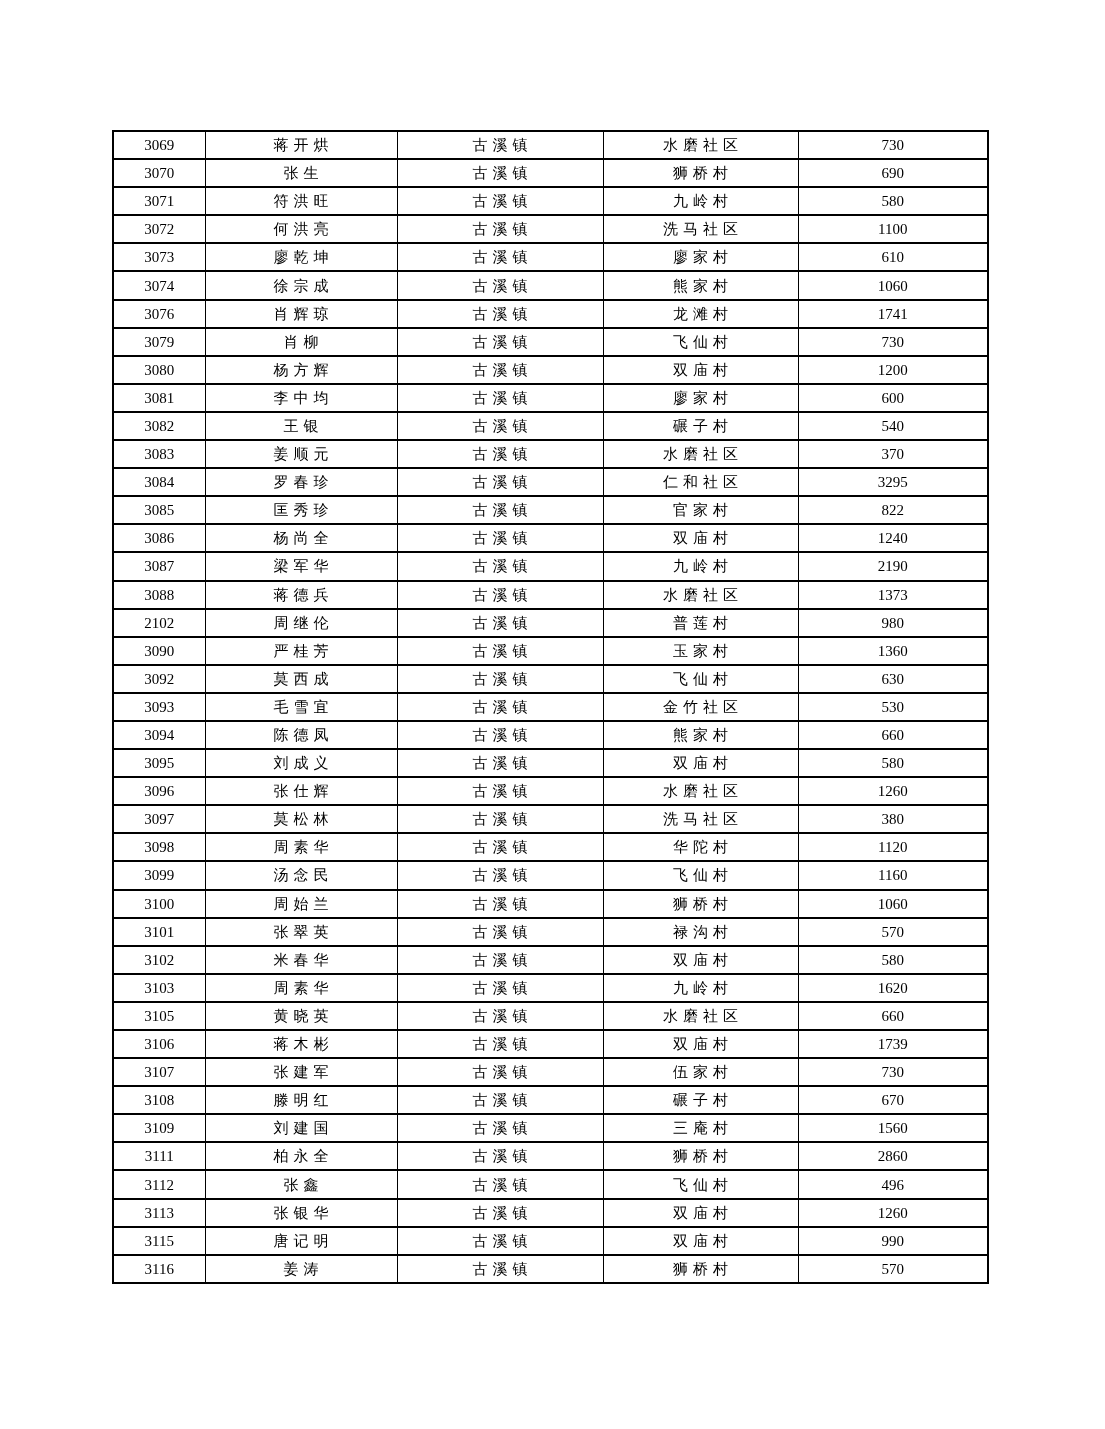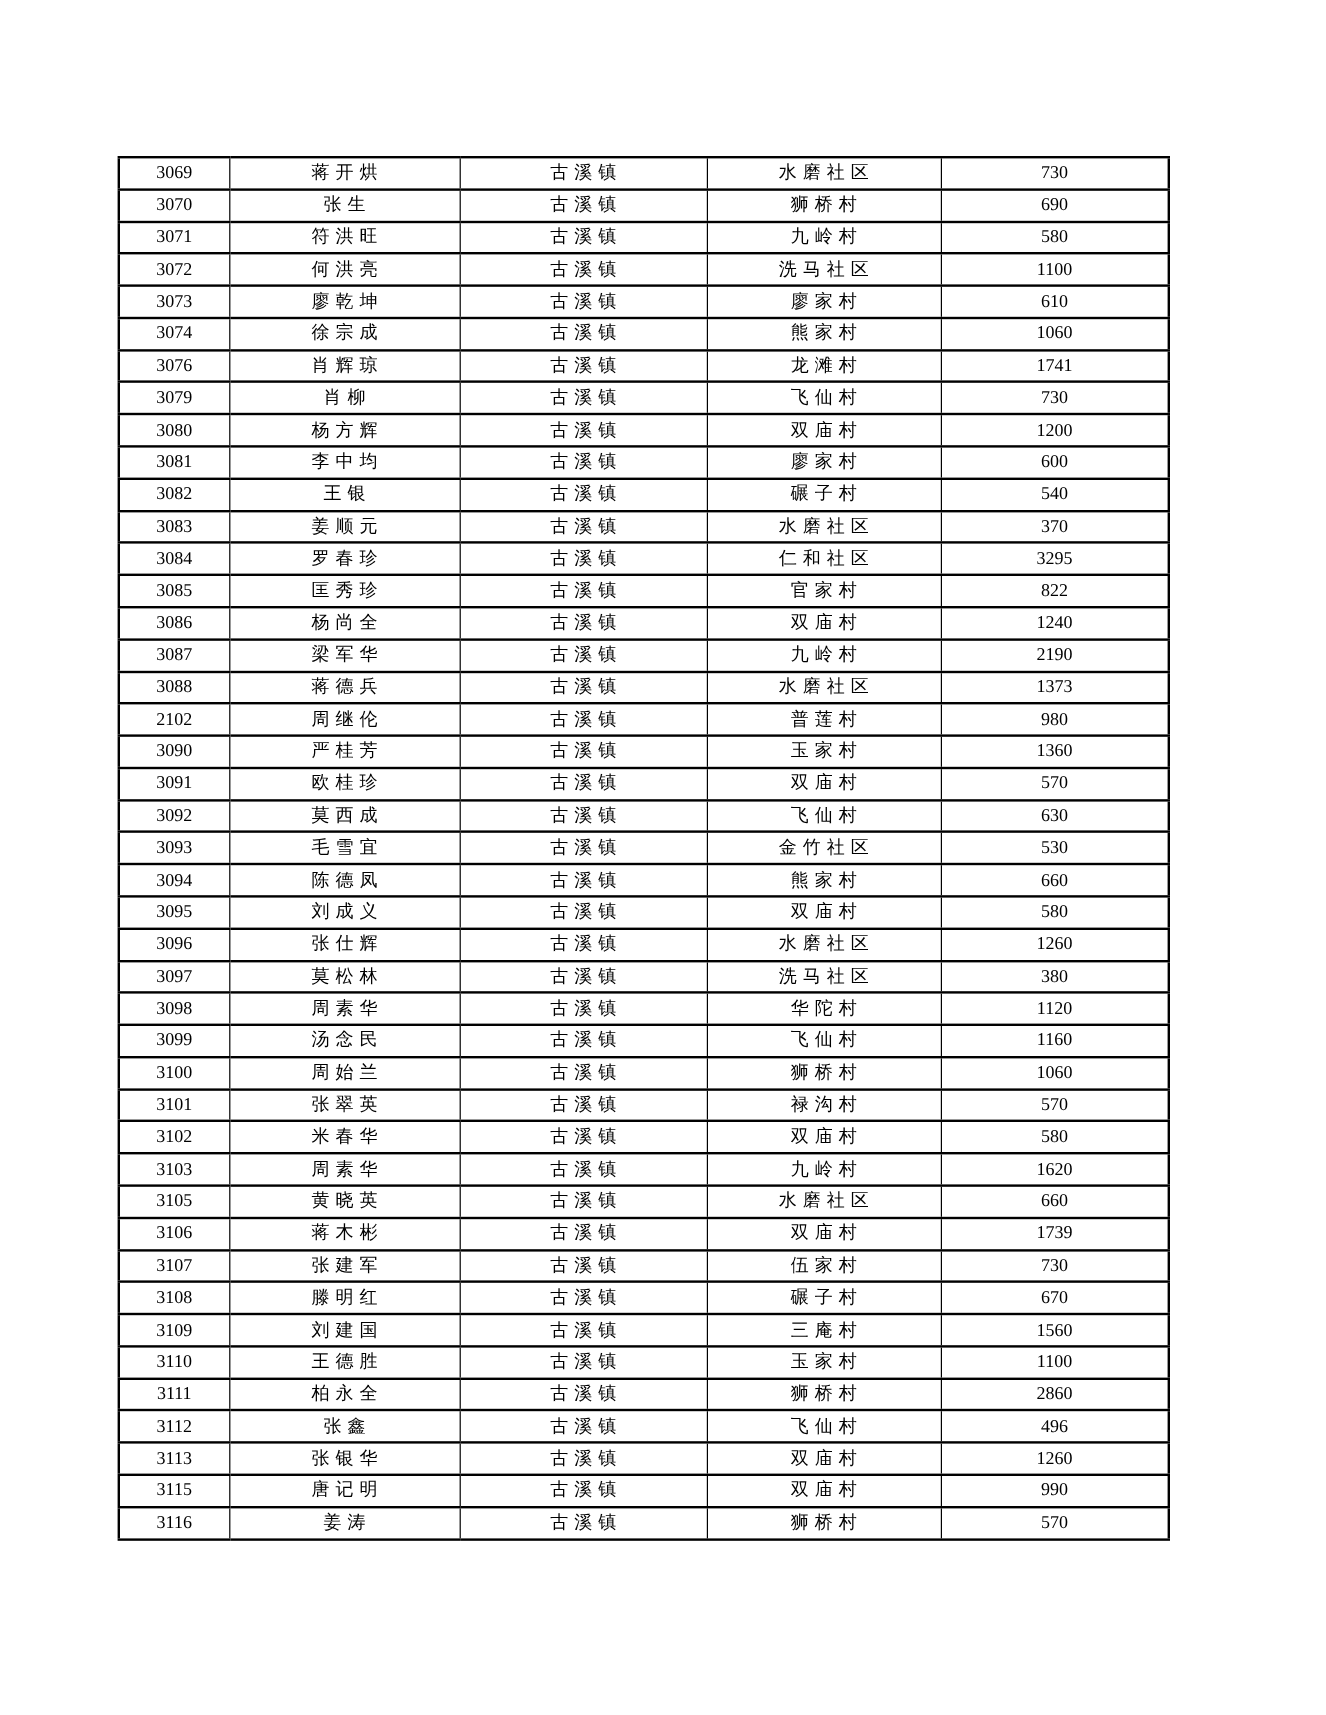--- a/index.html
+++ b/index.html
@@ -13,21 +13,21 @@
     position: relative;
     font-family: "Liberation Serif", "DejaVu Serif", serif;
   }
   .page {
     position: absolute;
     inset: 0;
     background: #ffffff;
   }
   table.roster {
     position: absolute;
-    left: 98px;
+    left: 112px;
     top: 130px;
     width: 875px;
     height: 1154px;
     border-collapse: collapse;
     table-layout: fixed;
     border: 2px solid #000000;
     font-family: Liberation Serif, serif;
   }
   table.roster tr {
     height: 24px;
@@ -195,27 +195,20 @@
           <td class="col-amount">980</td>
         </tr>
         <tr>
           <td class="col-id">3090</td>
           <td class="col-name">严桂芳</td>
           <td class="col-town">古溪镇</td>
           <td class="col-village">玉家村</td>
           <td class="col-amount">1360</td>
         </tr>
         <tr>
-          <td class="col-id">3091</td>
-          <td class="col-name">欧桂珍</td>
-          <td class="col-town">古溪镇</td>
-          <td class="col-village">双庙村</td>
-          <td class="col-amount">570</td>
-        </tr>
-        <tr>
           <td class="col-id">3092</td>
           <td class="col-name">莫西成</td>
           <td class="col-town">古溪镇</td>
           <td class="col-village">飞仙村</td>
           <td class="col-amount">630</td>
         </tr>
         <tr>
           <td class="col-id">3093</td>
           <td class="col-name">毛雪宜</td>
           <td class="col-town">古溪镇</td>
@@ -319,27 +312,20 @@
           <td class="col-town">古溪镇</td>
           <td class="col-village">碾子村</td>
           <td class="col-amount">670</td>
         </tr>
         <tr>
           <td class="col-id">3109</td>
           <td class="col-name">刘建国</td>
           <td class="col-town">古溪镇</td>
           <td class="col-village">三庵村</td>
           <td class="col-amount">1560</td>
-        </tr>
-        <tr>
-          <td class="col-id">3110</td>
-          <td class="col-name">王德胜</td>
-          <td class="col-town">古溪镇</td>
-          <td class="col-village">玉家村</td>
-          <td class="col-amount">1100</td>
         </tr>
         <tr>
           <td class="col-id">3111</td>
           <td class="col-name">柏永全</td>
           <td class="col-town">古溪镇</td>
           <td class="col-village">狮桥村</td>
           <td class="col-amount">2860</td>
         </tr>
         <tr>
           <td class="col-id">3112</td>

